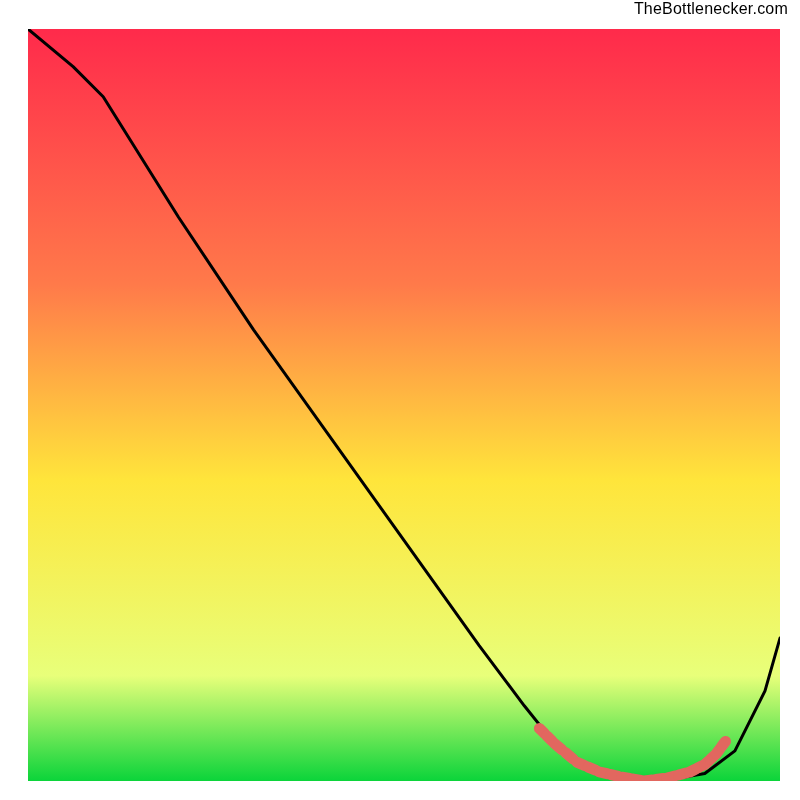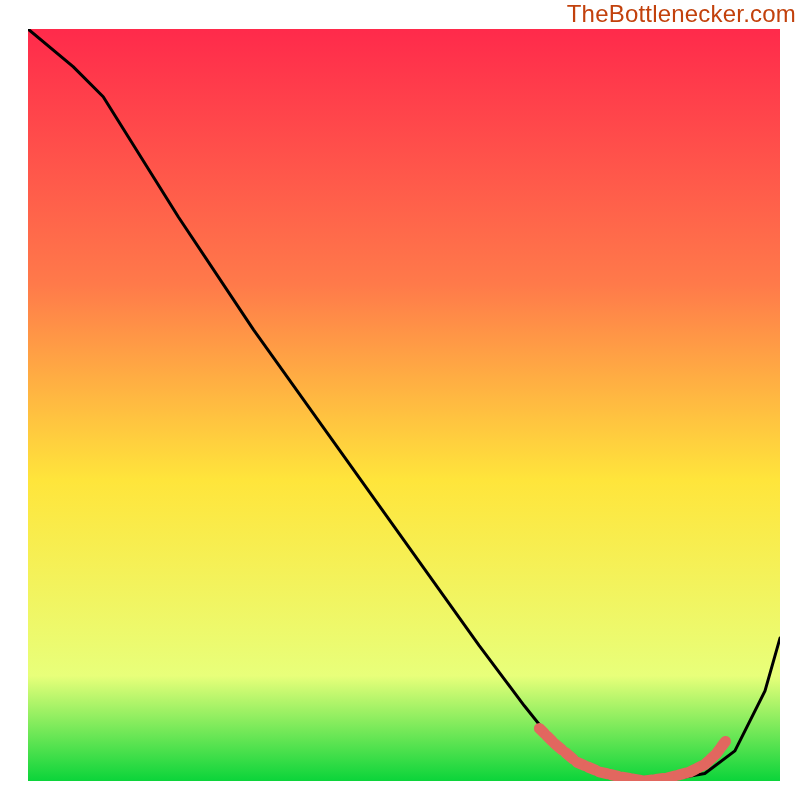--- a/index.html
+++ b/index.html
@@ -12,23 +12,23 @@
     overflow: hidden;
   }
   .wrap {
     position: relative;
     width: 800px;
     height: 800px;
   }
   .attribution {
     position: absolute;
     top: 0;
-    right: 4px;
-    font-size: 24px;
-    color: #c2410c;
+    right: 12px;
+    font-size: 16px;
+    color: #000000;
     letter-spacing: 0.2px;
     font-weight: 400;
   }
   .plot {
     position: absolute;
     left: 28px;
     top: 29px;
     width: 752px;
     height: 752px;
     box-sizing: border-box;

